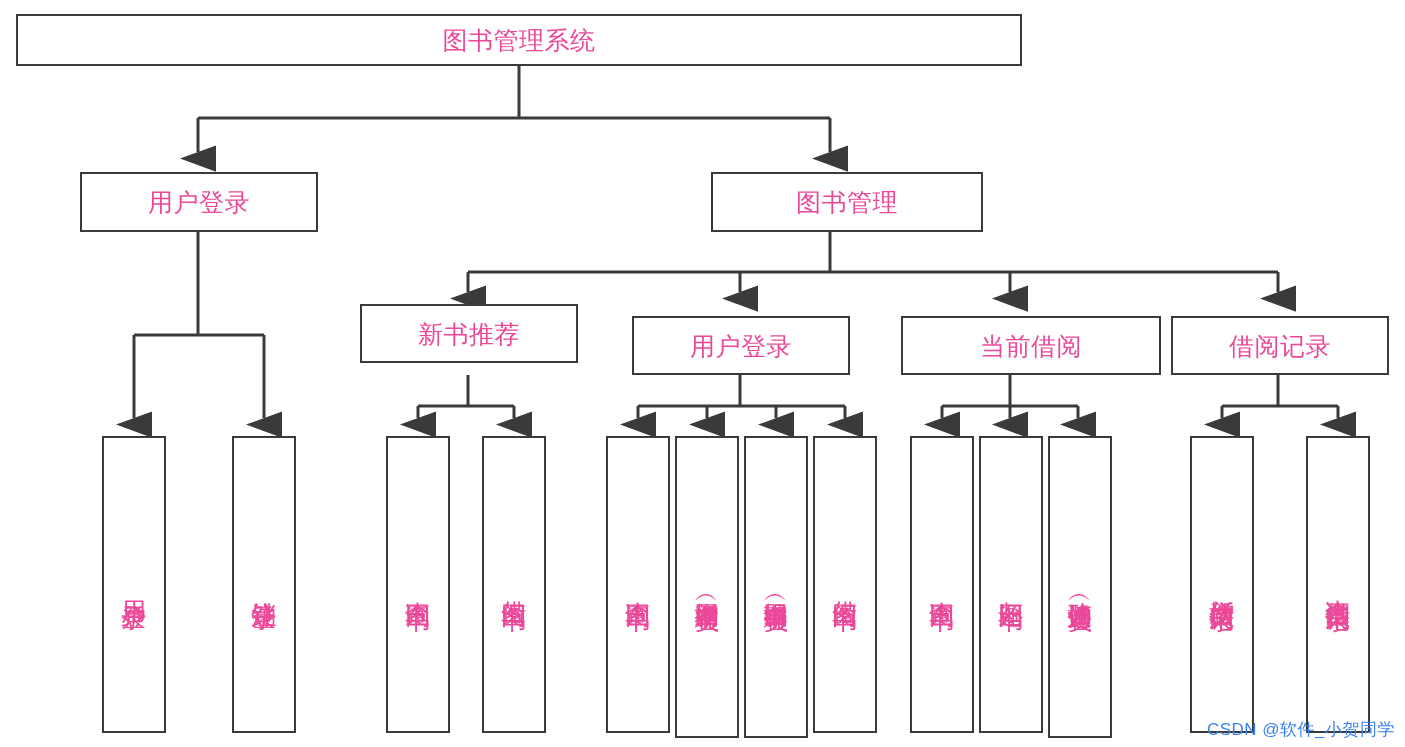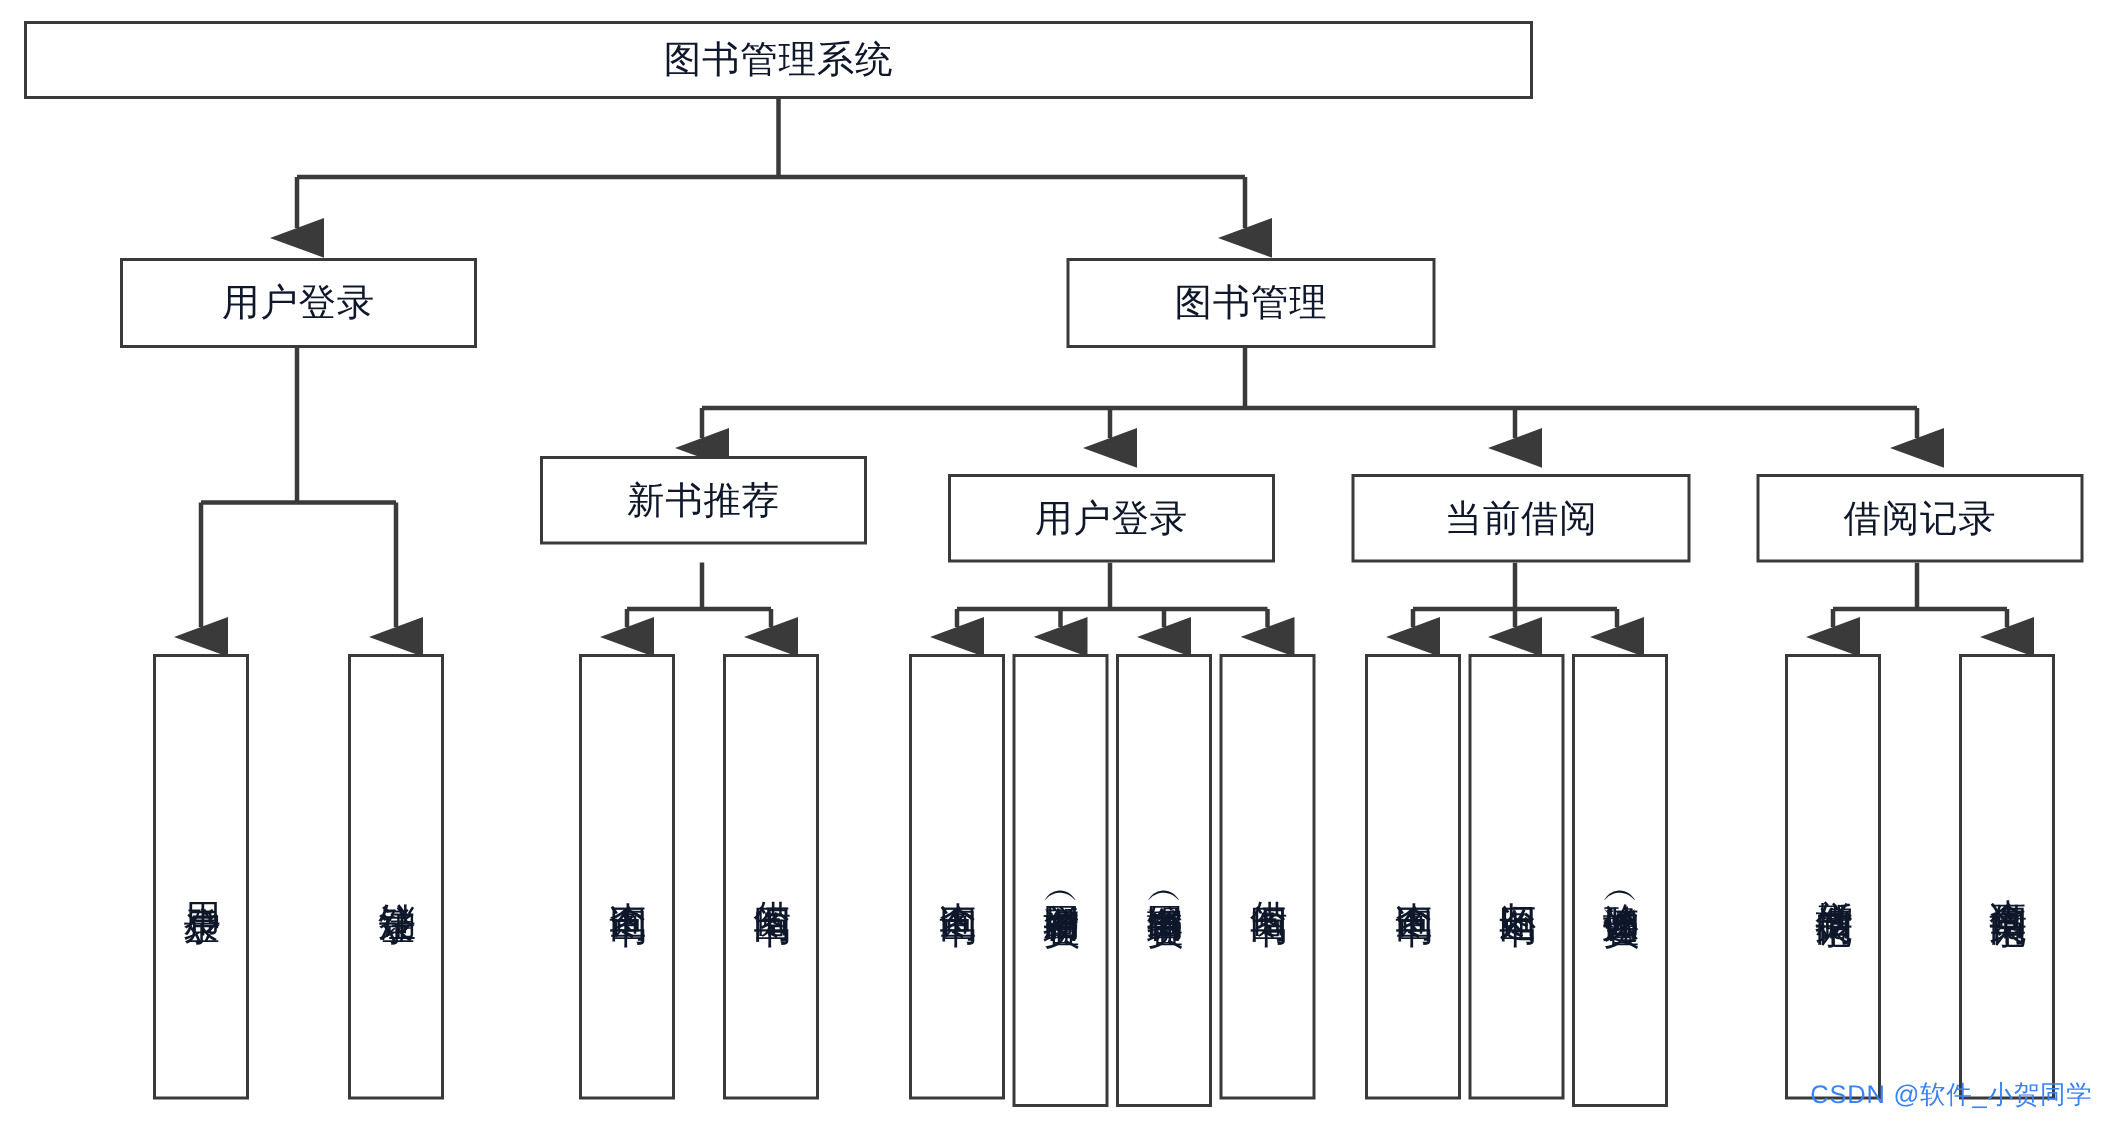--- a/index.html
+++ b/index.html
@@ -26,21 +26,21 @@
     pointer-events: none;
   }
   .node {
     position: absolute;
     box-sizing: border-box;
     border: 2.5px solid #3a3a3a;
     background: #ffffff;
     display: flex;
     align-items: center;
     justify-content: center;
-    color: #0f172a;
+    color: #ec4899;
   }
   .node-label {
     display: block;
     text-align: center;
     line-height: 1.28;
     white-space: nowrap;
   }
   .node.horiz .node-label {
     font-size: 25px;
     letter-spacing: 0.5px;
@@ -129,31 +129,31 @@
     </g>
   </svg>
 
   <div class="node horiz" style="left:16px; top:14px; width:1006px; height:52px;">
     <span class="node-label">图书管理系统</span>
   </div>
 
   <div class="node horiz" style="left:80px; top:172px; width:238px; height:60px;">
     <span class="node-label">用户登录</span>
   </div>
-  <div class="node horiz" style="left:711px; top:172px; width:246px; height:60px;">
+  <div class="node horiz" style="left:711px; top:172px; width:272px; height:60px;">
     <span class="node-label">图书管理</span>
   </div>
 
   <div class="node horiz" style="left:360px; top:304px; width:218px; height:59px;">
     <span class="node-label">新书推荐</span>
   </div>
   <div class="node horiz" style="left:632px; top:316px; width:218px; height:59px;">
     <span class="node-label">用户登录</span>
   </div>
-  <div class="node horiz" style="left:901px; top:316px; width:226px; height:59px;">
+  <div class="node horiz" style="left:901px; top:316px; width:260px; height:59px;">
     <span class="node-label">当前借阅</span>
   </div>
   <div class="node horiz" style="left:1171px; top:316px; width:218px; height:59px;">
     <span class="node-label">借阅记录</span>
   </div>
 
   <div class="node vert" style="left:102px; top:436px; width:64px; height:297px;">
     <span class="node-label">用户登录</span>
   </div>
   <div class="node vert" style="left:232px; top:436px; width:64px; height:297px;">

